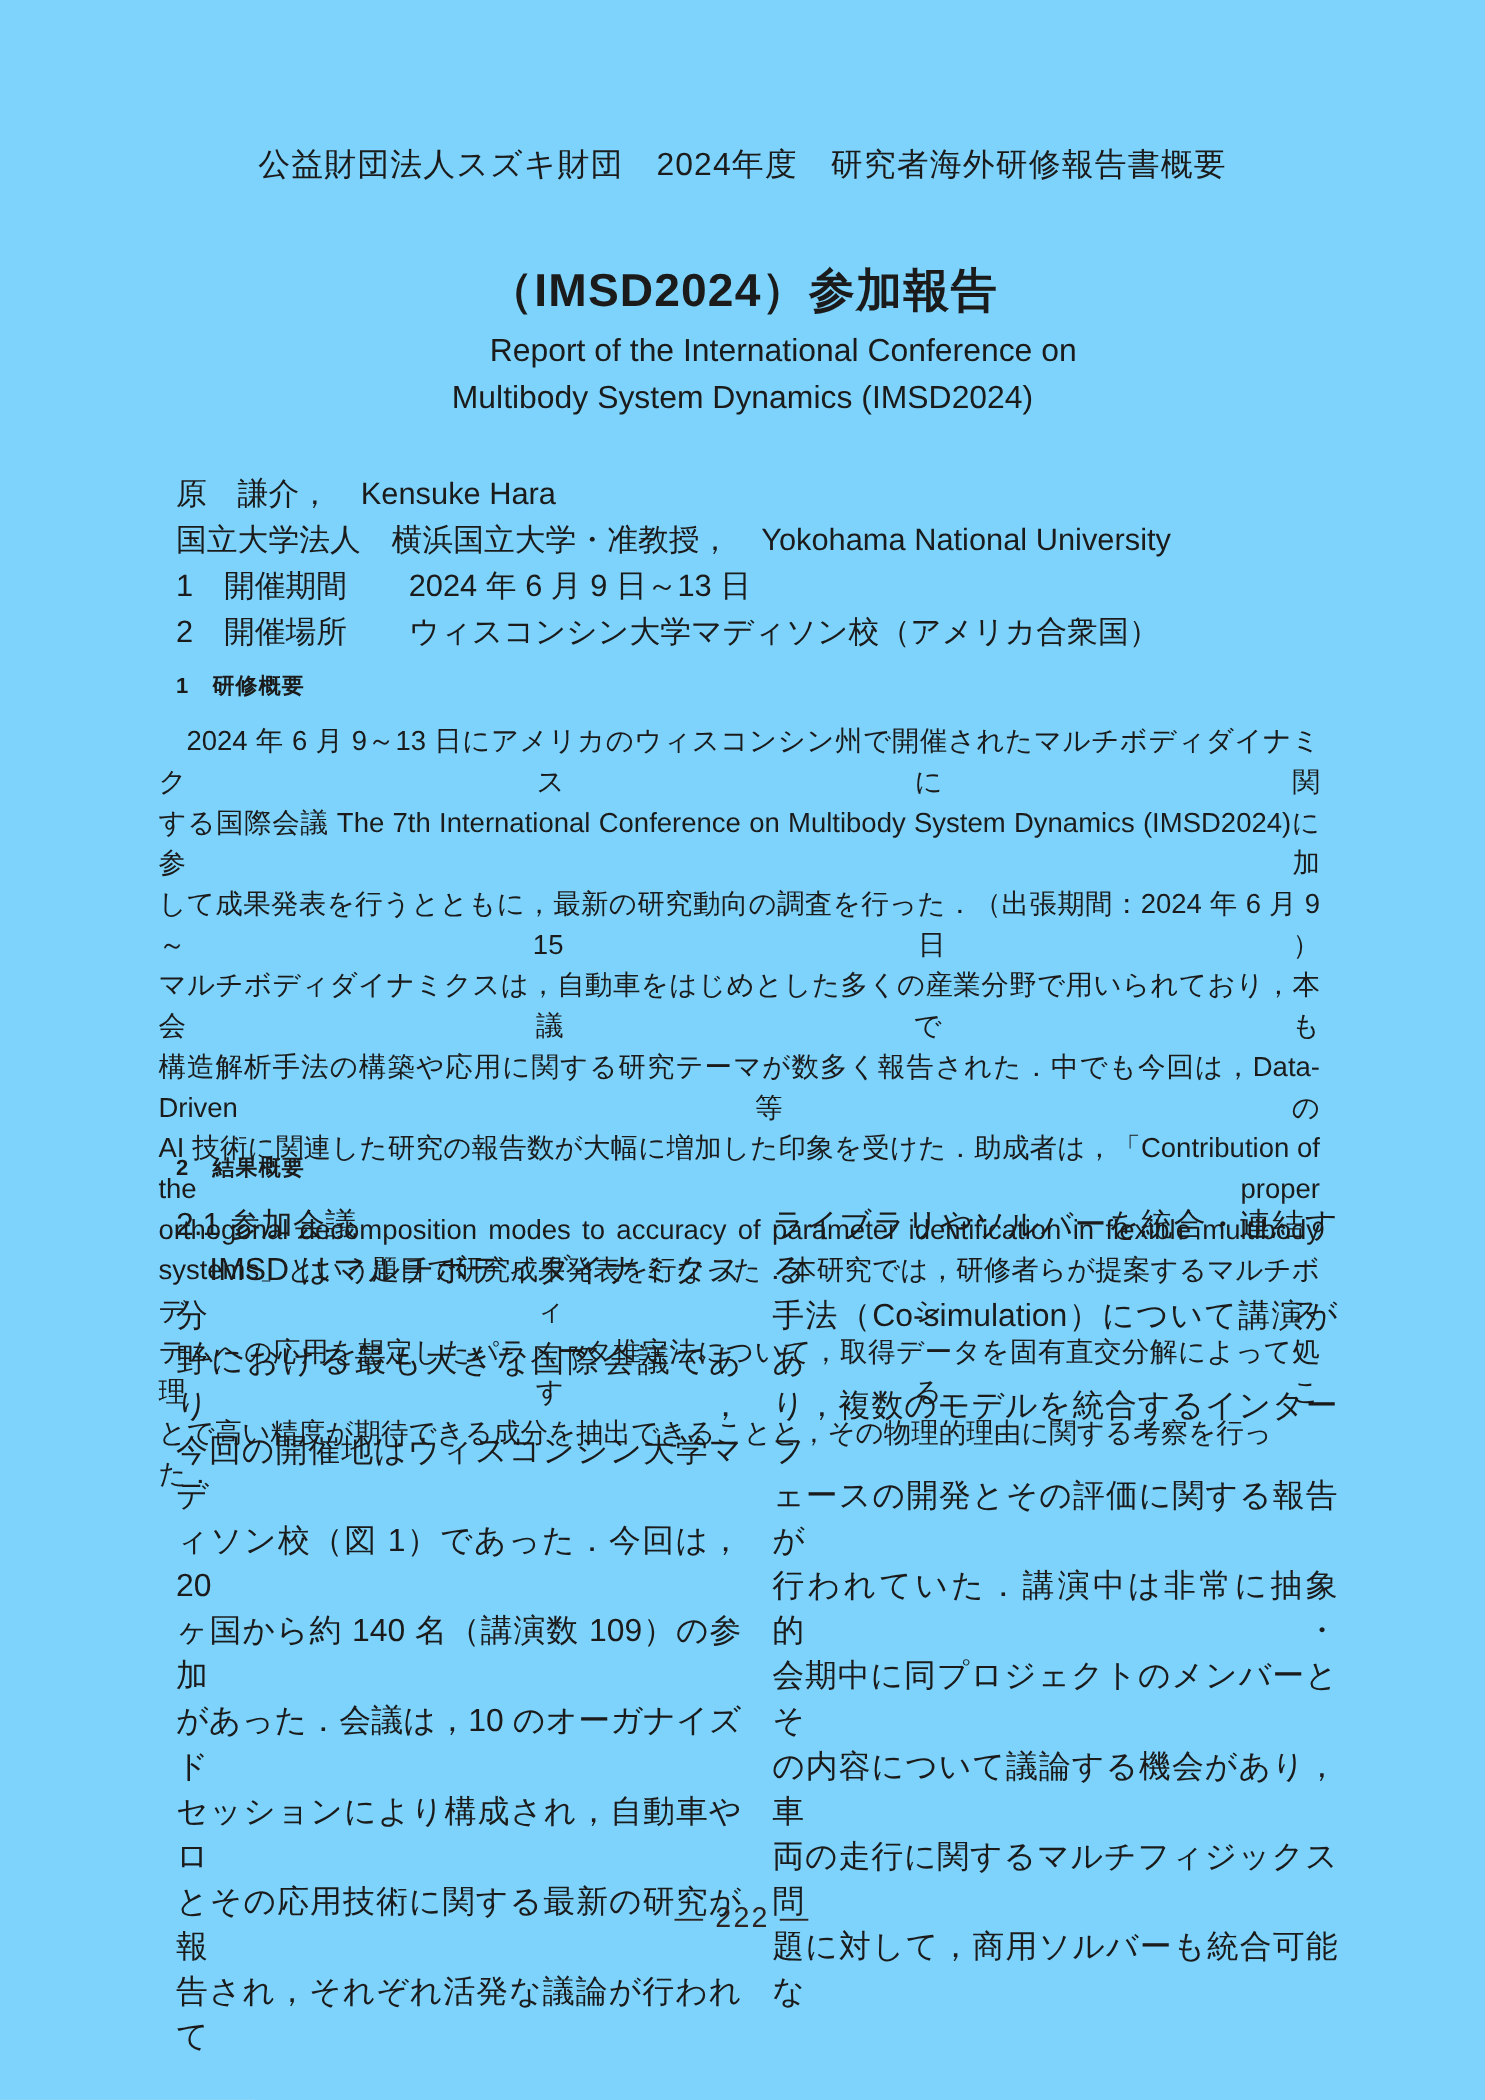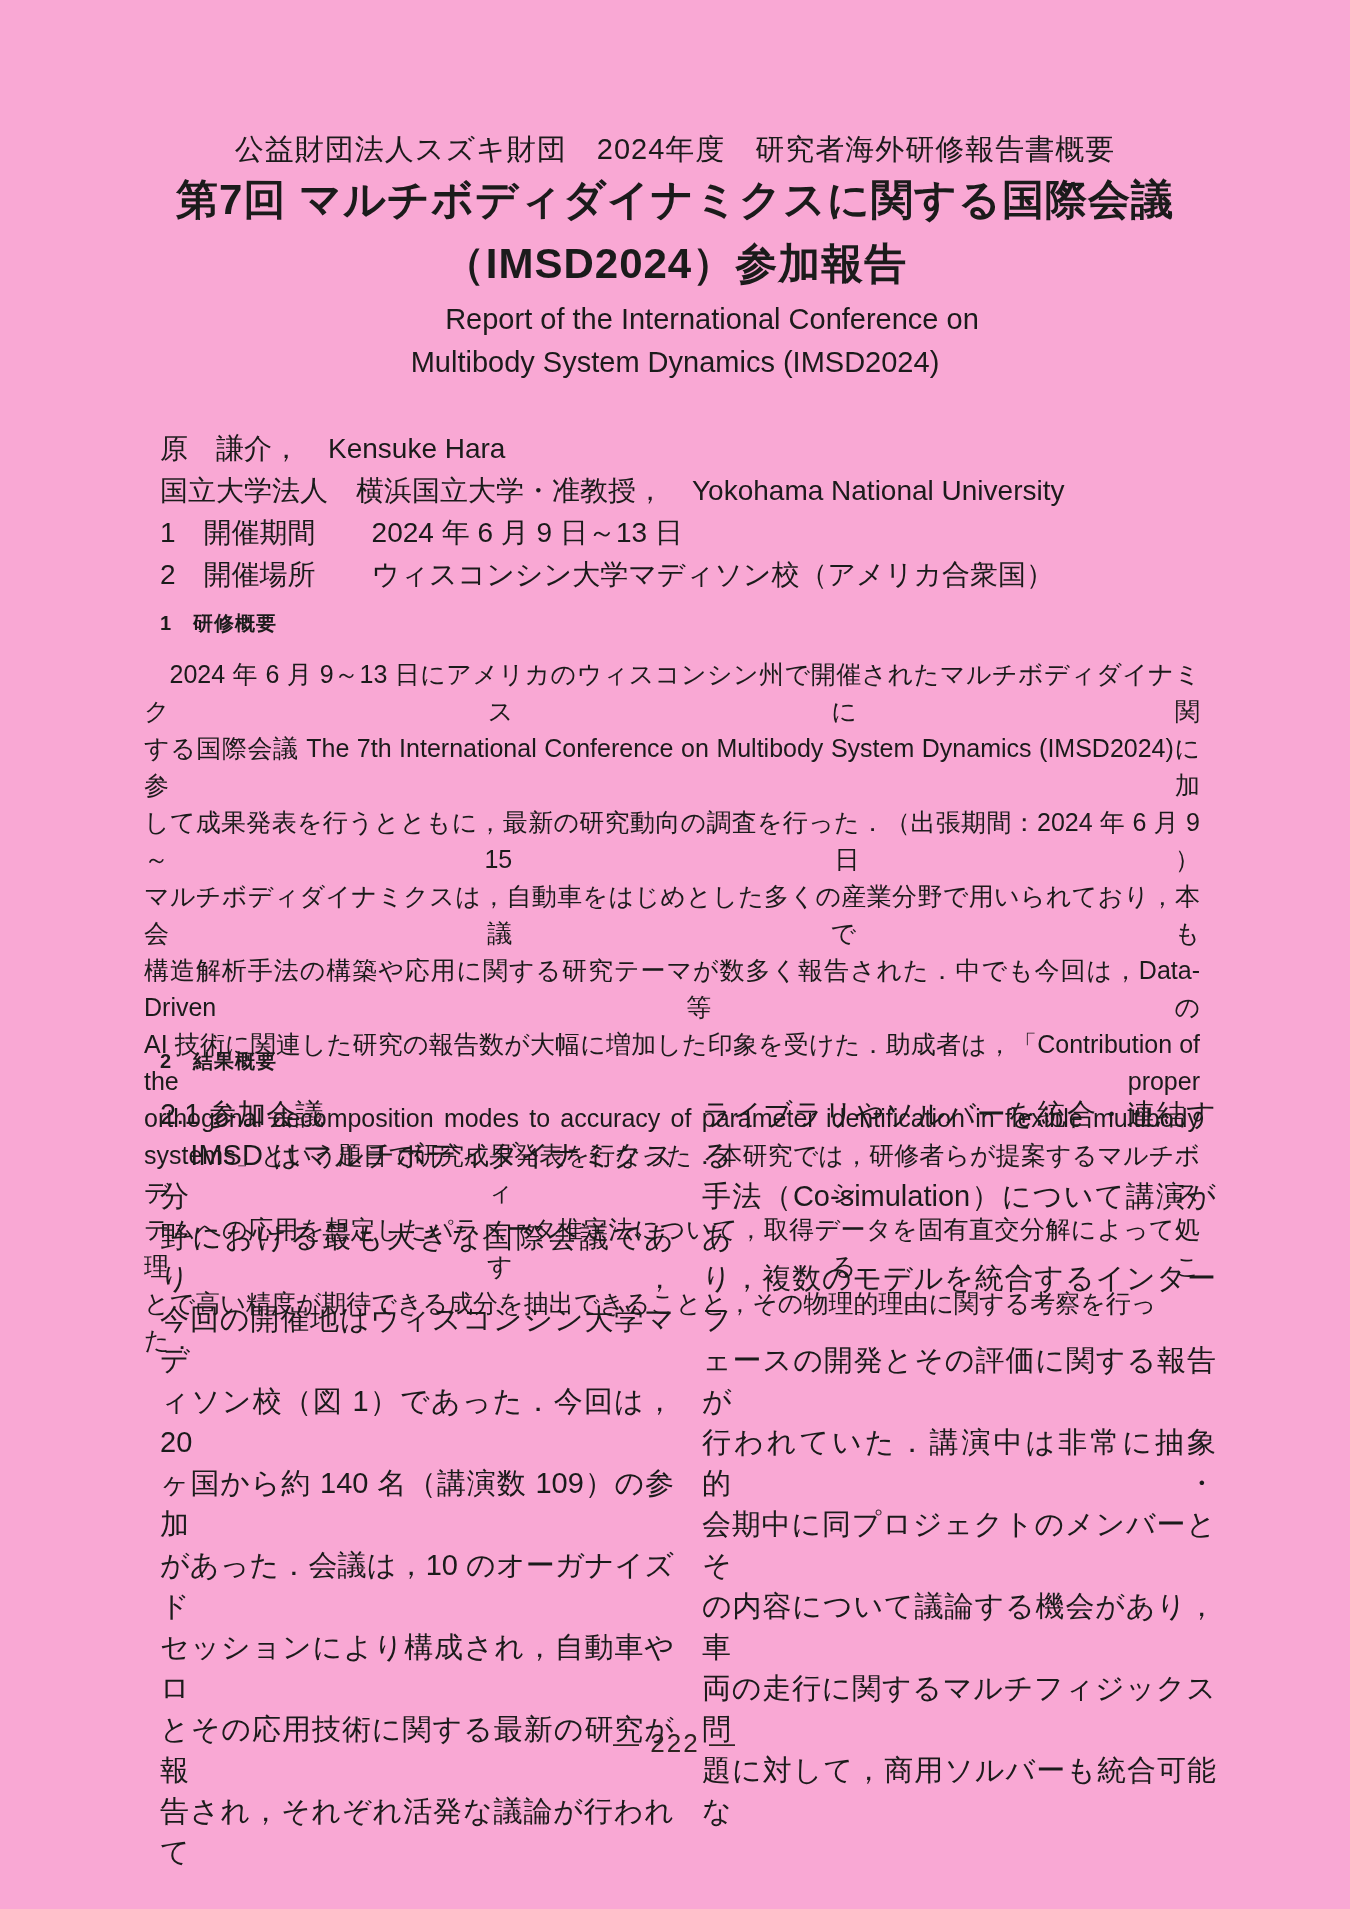--- a/index.html
+++ b/index.html
@@ -1,21 +1,21 @@
 <!DOCTYPE html>
 <html lang="ja"><head>
 <meta charset="utf-8">
 <style>
   html,body { margin:0; padding:0; background:#e8e8e8; }
   .page {
     position: relative;
     width: 1350px;
     height: 1909px;
     margin: 0 auto;
-    background: #f9a8d4;
+    background: #7dd3fc;
     color: #1b1b1b;
     font-family: "Liberation Sans", "DejaVu Sans", sans-serif;
     overflow: hidden;
   }
   .abs { position: absolute; }
   .center { left:0; width:100%; text-align:center; }
 
   .header-note { top:130px; font-size:29px; letter-spacing:1px; }
   .title-jp { font-size:42px; font-weight:700; letter-spacing:1px; }
   .title-1 { top:172px; }
@@ -42,21 +42,20 @@
 
   .footer { top:1728px; font-size:26px; letter-spacing:2px; color:#2e2421; }
 </style>
 </head>
 <body>
 
 <div class="page">
 
   <div class="abs center header-note">公益財団法人スズキ財団　2024年度　研究者海外研修報告書概要</div>
 
-  <div class="abs center title-jp title-1">第7回 マルチボディダイナミクスに関する国際会議</div>
   <div class="abs center title-jp title-2">（IMSD2024）参加報告</div>
 
   <div class="abs center subtitle-en sub-1">Report of the International Conference on</div>
   <div class="abs center subtitle-en sub-2">Multibody System Dynamics (IMSD2024)</div>
 
   <div class="abs meta-block">
     <div>原　謙介，　Kensuke Hara</div>
     <div>国立大学法人　横浜国立大学・准教授，　Yokohama National University</div>
     <div>1　開催期間　　2024 年 6 月 9 日～13 日</div>
     <div>2　開催場所　　ウィスコンシン大学マディソン校（アメリカ合衆国）</div>

